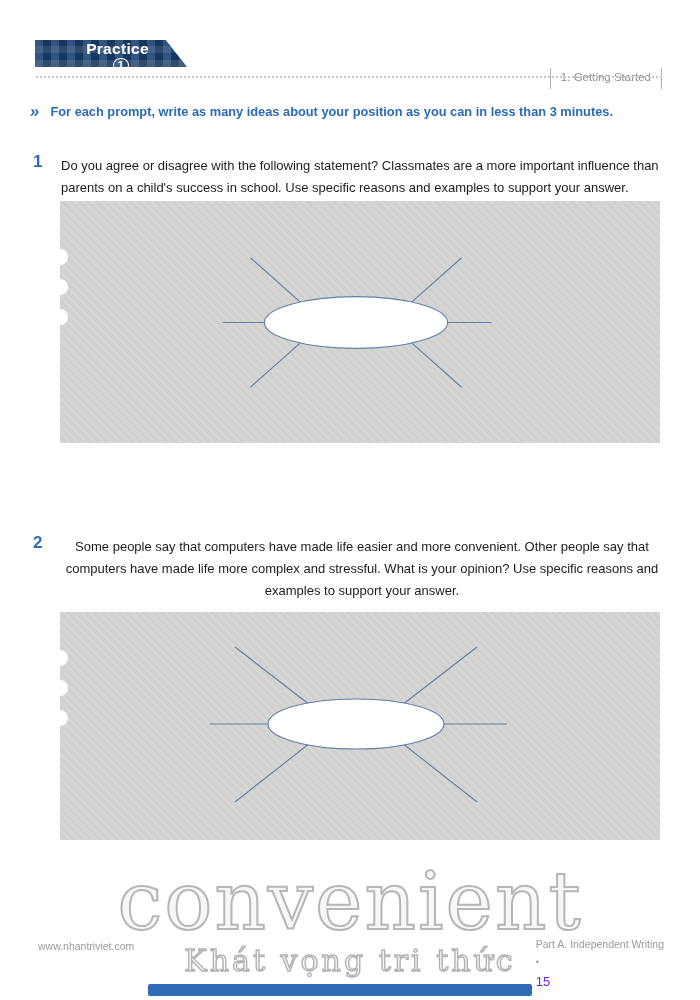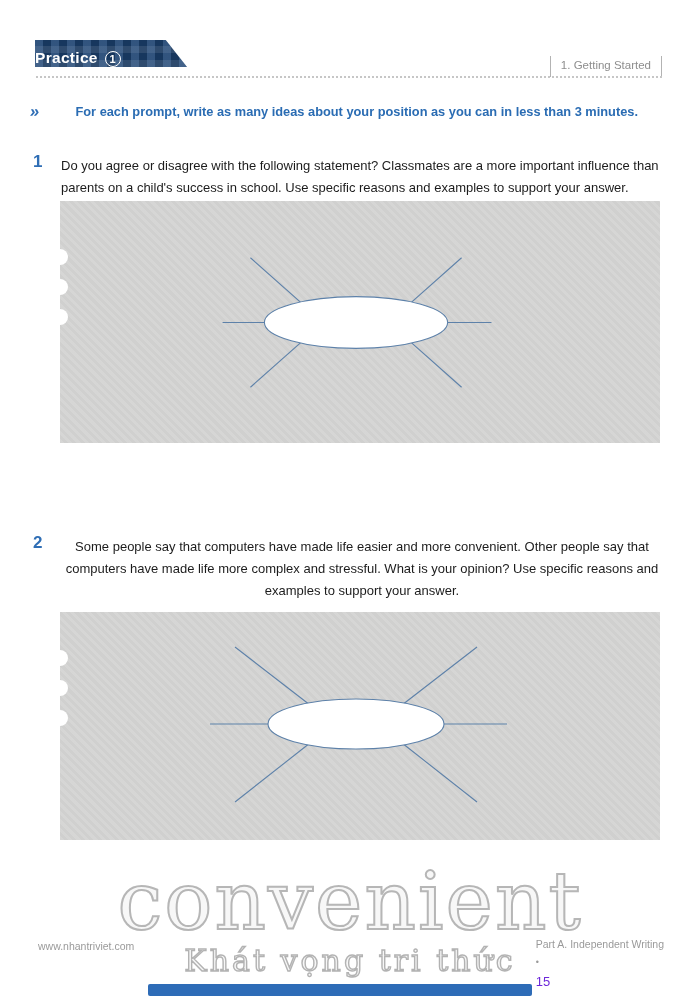--- a/index.html
+++ b/index.html
@@ -10,48 +10,48 @@
   }
 
   
   .practice-banner{
     position:absolute; left:35px; top:40px; width:152px; height:27px;
     background-color:#17375e;
     background-image:
       repeating-linear-gradient(90deg, rgba(120,160,210,0.28) 0 8px, rgba(0,0,0,0) 8px 16px),
       repeating-linear-gradient(0deg, rgba(255,255,255,0.10) 0 7px, rgba(0,0,0,0) 7px 14px);
     clip-path:polygon(0 0, 86% 0, 100% 100%, 0 100%);
-    display:flex; align-items:flex-end; 
-    color:#ffffff; font-weight:bold; font-size:15.5px; letter-spacing:0.3px;
+    display:flex; align-items:center; padding-left:13px;
+    color:#ffffff; font-weight:bold; font-size:15.5px; letter-spacing:0.3px;flex-direction:column;
   }
   .practice-num{
     display:inline-flex; align-items:center; justify-content:center;
     width:16px; height:16px; margin-left:7px;
     border:1.6px solid #ffffff; border-radius:50%;
     font-size:11px; font-weight:bold; color:#ffffff;
   }
   .section-header{
-    position:absolute; right:38px; top:56px;
+    position:absolute; right:38px; top:68px;
     color:#8e8e8e; font-size:11.5px;
     border-left:1px solid #b3b3b3; border-right:1px solid #b3b3b3;
     padding:3px 10px 6px 10px;
   }
   .dotted-rule{
     position:absolute; left:36px; width:626px; top:76px;
     border-bottom:2px dotted #c6c6c6;
   }
 
   
   .instruction-row{ position:absolute; left:30px; top:103px; width:630px; display:flex; }
   .chevrons{
     color:#2f6eb5; font-size:17px; font-weight:bold; line-height:1;
     transform:skewX(-8deg); flex:0 0 auto;
   }
   .instruction-text{
-    margin-left:36px; color:#2a6cb3; font-weight:bold; font-size:12.8px; line-height:1.45;
+    margin-left:11px; color:#2a6cb3; font-weight:bold; font-size:12.8px; line-height:1.45;
   }
 
   
   .prompt-number{
     position:absolute; left:33px; color:#2f6eb5; font-weight:bold; font-size:17px;
   }
   .prompt-text{
     position:absolute; left:61px; width:602px;
     color:#1c1c1c; font-size:13px; line-height:1.7;
   }

